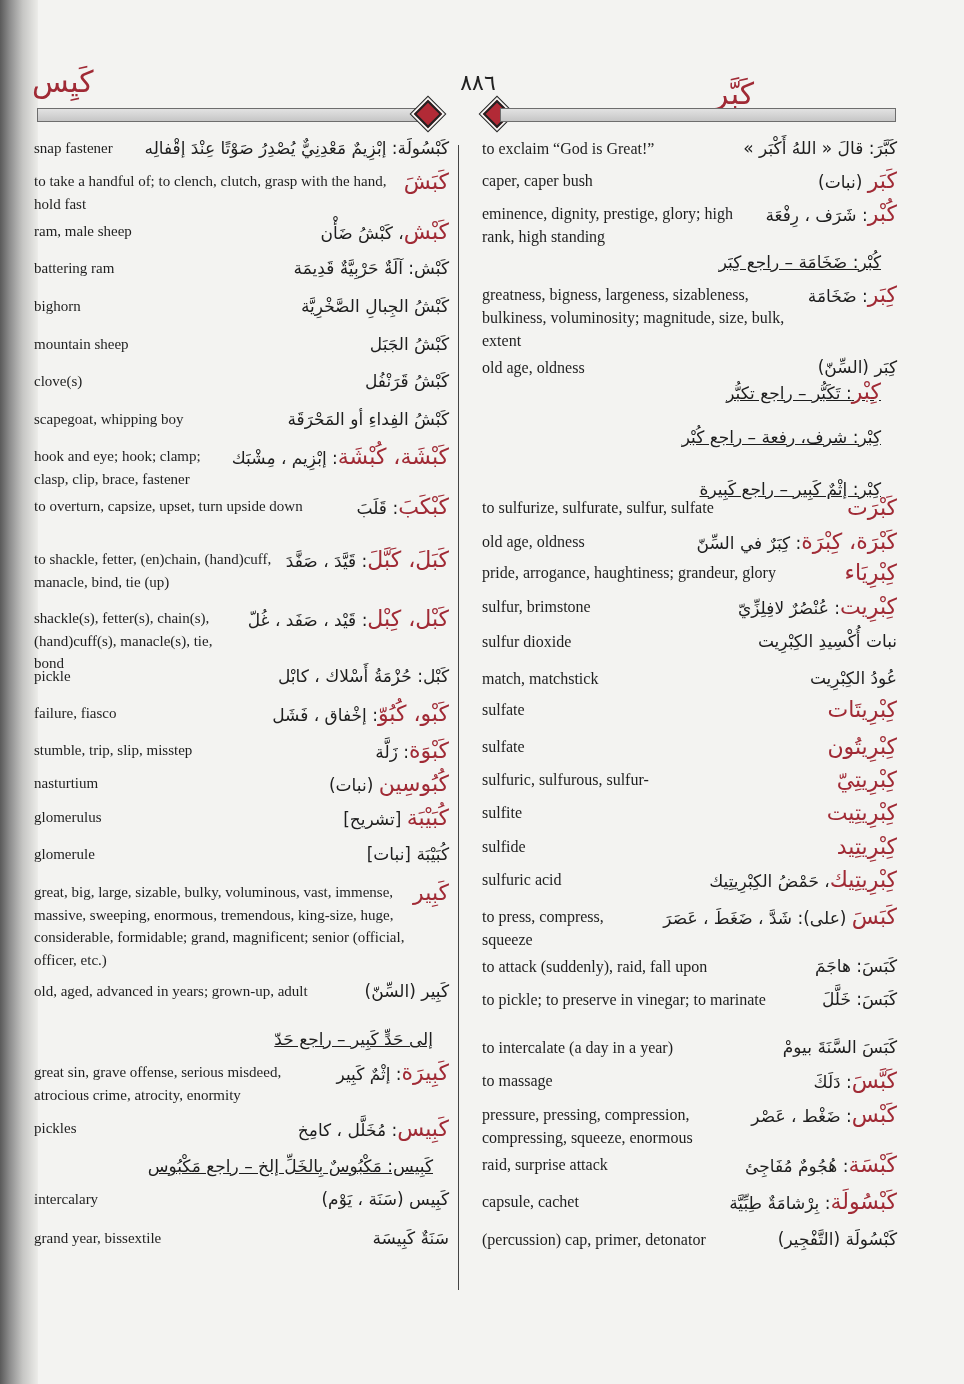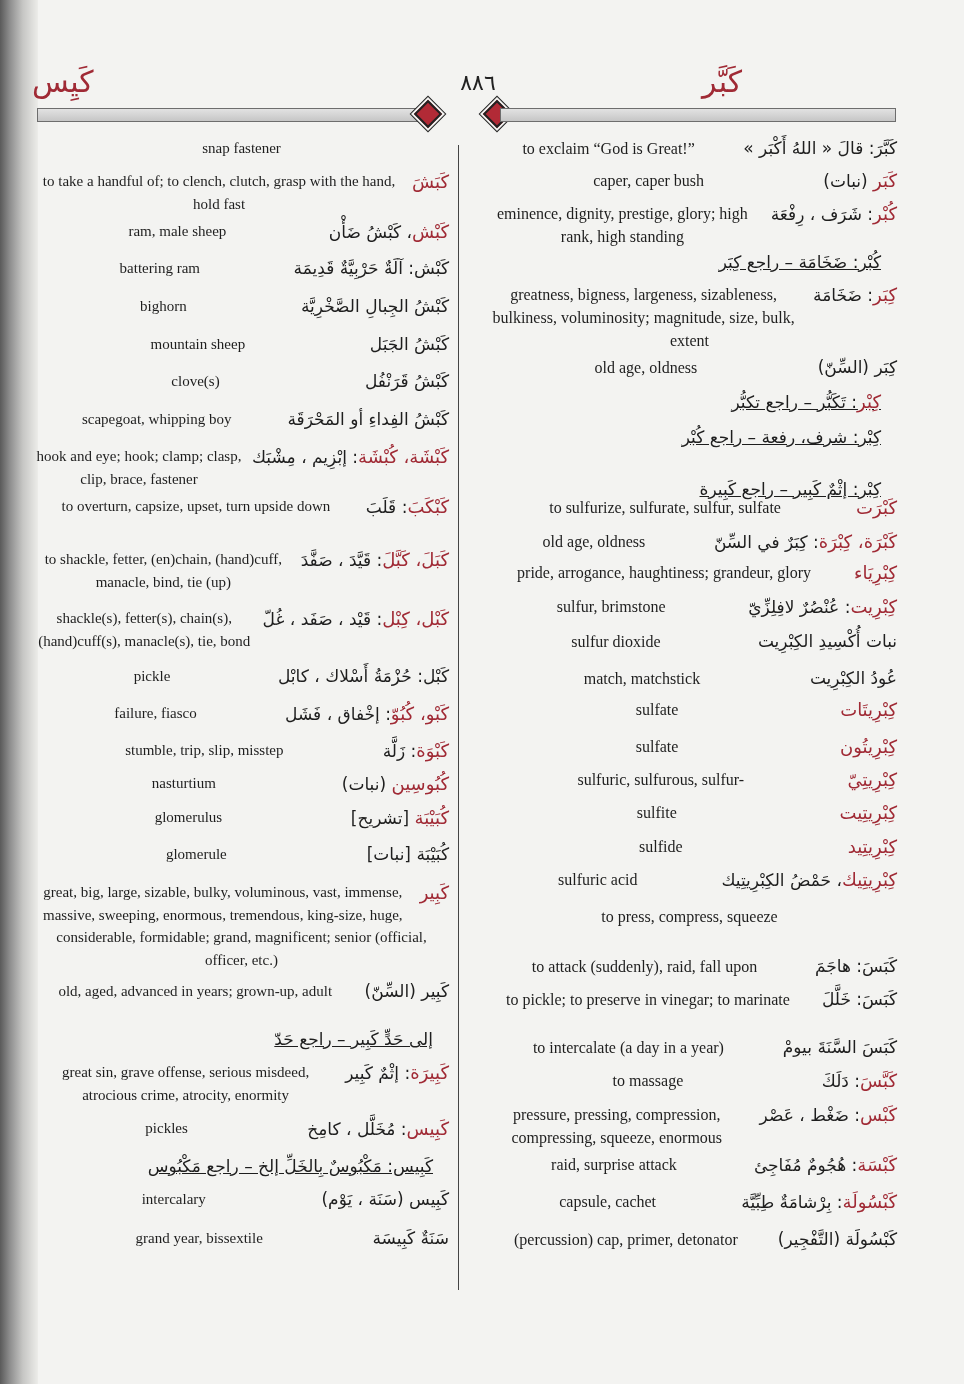--- a/index.html
+++ b/index.html
@@ -15,21 +15,21 @@
       background: linear-gradient(to right, #5a5a5a 0%, #8c8c8c 25%, #c6c6c4 60%, #ecece9 100%);
     }
     .page {
       position: absolute; left: 0; top: 0; width: 812px; height: 1384px;
     }
     .guide-word {
       position: absolute; top: 64px; font-size: 30px; color: #a02a35;
       font-family: "DejaVu Sans", sans-serif; direction: rtl;
     }
     .guide-left { left: 32px; }
-    .guide-right { right: 70px; }
+    .guide-right { right: 58px; margin-top: 12px; }
     .page-number {
       position: absolute; top: 70px; left: 448px; width: 60px; text-align: center;
       font-size: 22px; color: #222; font-family: "DejaVu Sans", sans-serif; direction: rtl;
     }
     .rule-bar {
       position: absolute; top: 108px; height: 12px;
       background: linear-gradient(#e2e2e2, #c6c6c6);
       border: 1px solid #6d6d6d;
     }
     .rule-left { left: 37px; width: 385px; }
@@ -50,22 +50,22 @@
     .col-right { left: 482px; width: 415px; }
     .entry {
       position: absolute; left: 0; width: 100%;
       font-size: 16px; line-height: 23px;
     }
     .col-left .entry { font-size: 15px; line-height: 22.5px; }
     .entry .ar {
       float: right; direction: rtl; font-family: "DejaVu Sans", sans-serif;
       font-size: 17px; line-height: 23px; margin-left: 8px; white-space: nowrap;
     }
-    .entry .ar .head { color: #a02a35; font-size: 18px; }
-    .entry .en { text-align: center; }
+    .entry .ar .head { color: #a02a35; font-size: 22px; }
+    .entry .en { text-align: left; }
     .entry.ar-only .ar { padding-right: 16px; text-decoration: underline; }
   </style>
 </head>
 <body>
 
 <div class="page">
   <div class="spine"></div>
 
   <div class="guide-word guide-left">كَيِس</div>
   <div class="page-number">٨٨٦</div>
@@ -73,20 +73,21 @@
 
   <div class="rule-bar rule-left"></div>
   <div class="diamond diamond-left"></div>
   <div class="diamond diamond-right"></div>
   <div class="rule-bar rule-right"></div>
 
   <div class="col-divider"></div>
 
   <div class="column col-left" id="col-left">
       <div class="entry" style="top: 137px;">
+        <span class="ar"><span>كَبْسُولَة: إبْزِيمٌ مَعْدِنِيٌّ يُصْدِرُ صَوْتًا عِنْدَ إقْفالِه</span></span>
         <div class="en">snap fastener</div>
       </div>
       <div class="entry" style="top: 170px;">
         <span class="ar"><span class="head">كَبَشَ</span><span></span></span>
         <div class="en">to take a handful of; to clench, clutch, grasp with the hand, hold fast</div>
       </div>
       <div class="entry" style="top: 220px;">
         <span class="ar"><span class="head">كَبْش</span><span>، كَبْشُ ضَأْن</span></span>
         <div class="en">ram, male sheep</div>
       </div>
@@ -201,21 +202,21 @@
         <div class="en"></div>
       </div>
       <div class="entry" style="top: 283px;">
         <span class="ar"><span class="head">كِبَر</span><span>: ضَخَامَة</span></span>
         <div class="en">greatness, bigness, largeness, sizableness, bulkiness, voluminosity; magnitude, size, bulk, extent</div>
       </div>
       <div class="entry" style="top: 356px;">
         <span class="ar"><span>كِبَر (السِّنّ)</span></span>
         <div class="en">old age, oldness</div>
       </div>
-      <div class="entry ar-only" style="top: 390px;">
+      <div class="entry ar-only" style="top: 380px;">
         <span class="ar"><span class="head">كِبْر</span><span>: تَكَبُّر – راجع تكبُّر</span></span>
         <div class="en"></div>
       </div>
       <div class="entry ar-only" style="top: 426px;">
         <span class="ar"><span>كِبْر: شرف، رفعة – راجع كُبْر</span></span>
         <div class="en"></div>
       </div>
       <div class="entry ar-only" style="top: 462px; margin-top: 16px;">
         <span class="ar"><span>كِبْر: إثْمٌ كَبِير – راجع كَبِيرة</span></span>
         <div class="en"></div>
@@ -262,20 +263,21 @@
       </div>
       <div class="entry" style="top: 835px;">
         <span class="ar"><span class="head">كِبْرِيتِيد</span><span></span></span>
         <div class="en">sulfide</div>
       </div>
       <div class="entry" style="top: 868px;">
         <span class="ar"><span class="head">كِبْرِيتِيك</span><span>، حَمْضُ الكِبْرِيتِيك</span></span>
         <div class="en">sulfuric acid</div>
       </div>
       <div class="entry" style="top: 905px;">
+        <span class="ar"><span class="head">كَبَسَ</span><span> (على): شَدَّ ، ضَغَطَ ، عَصَرَ</span></span>
         <div class="en">to press, compress, squeeze</div>
       </div>
       <div class="entry" style="top: 955px;">
         <span class="ar"><span>كَبَسَ: هاجَمَ</span></span>
         <div class="en">to attack (suddenly), raid, fall upon</div>
       </div>
       <div class="entry" style="top: 988px;">
         <span class="ar"><span>كَبَسَ: خَلَّلَ</span></span>
         <div class="en">to pickle; to preserve in vinegar; to marinate</div>
       </div>

